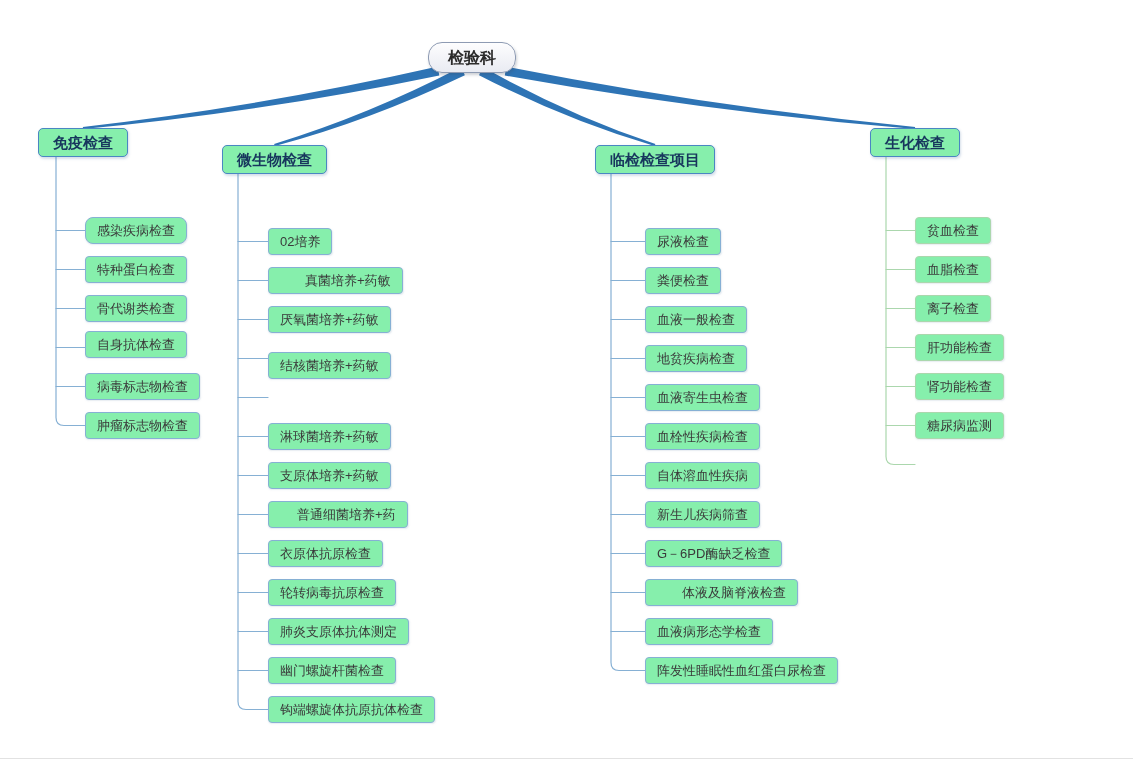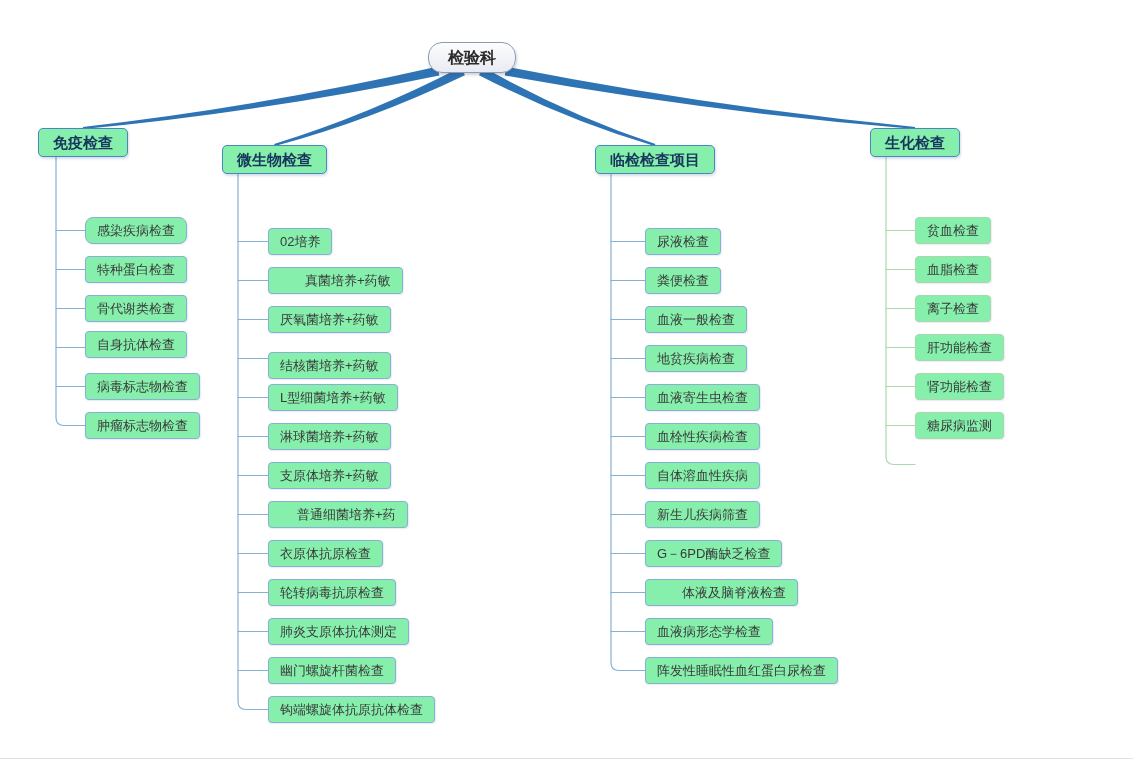--- a/index.html
+++ b/index.html
@@ -124,21 +124,20 @@
     <div class="node child-node" style="left: 85px; top: 256px; border-color: rgb(134, 176, 212);">特种蛋白检查</div>
     <div class="node child-node" style="left: 85px; top: 295px; border-color: rgb(134, 176, 212);">骨代谢类检查</div>
     <div class="node child-node" style="left: 85px; top: 331px; border-color: rgb(134, 176, 212);">自身抗体检查</div>
     <div class="node child-node" style="left: 85px; top: 373px; border-color: rgb(134, 176, 212);">病毒标志物检查</div>
     <div class="node child-node" style="left: 85px; top: 412px; border-color: rgb(134, 176, 212);">肿瘤标志物检查</div>
     <div class="node branch-header" style="left: 222px; top: 145px; border-color: rgb(74, 134, 194);">微生物检查</div>
     <div class="node child-node" style="left: 268px; top: 228px; border-color: rgb(134, 176, 212);">02培养</div>
     <div class="node child-node" style="left: 268px; top: 267px; border-color: rgb(134, 176, 212); padding-left: 36px;">真菌培养+药敏</div>
     <div class="node child-node" style="left: 268px; top: 306px; border-color: rgb(134, 176, 212);">厌氧菌培养+药敏</div>
     <div class="node child-node" style="left: 268px; top: 345px; border-color: rgb(134, 176, 212); margin-top: 7px;">结核菌培养+药敏</div>
-    <div class="node child-node" style="left: 268px; top: 384px; border-color: rgb(134, 176, 212);">L型细菌培养+药敏</div>
     <div class="node child-node" style="left: 268px; top: 423px; border-color: rgb(134, 176, 212);">淋球菌培养+药敏</div>
     <div class="node child-node" style="left: 268px; top: 462px; border-color: rgb(134, 176, 212);">支原体培养+药敏</div>
     <div class="node child-node" style="left: 268px; top: 501px; border-color: rgb(134, 176, 212); padding-left: 28px;">普通细菌培养+药</div>
     <div class="node child-node" style="left: 268px; top: 540px; border-color: rgb(134, 176, 212);">衣原体抗原检查</div>
     <div class="node child-node" style="left: 268px; top: 579px; border-color: rgb(134, 176, 212);">轮转病毒抗原检查</div>
     <div class="node child-node" style="left: 268px; top: 618px; border-color: rgb(134, 176, 212);">肺炎支原体抗体测定</div>
     <div class="node child-node" style="left: 268px; top: 657px; border-color: rgb(134, 176, 212);">幽门螺旋杆菌检查</div>
     <div class="node child-node" style="left: 268px; top: 696px; border-color: rgb(134, 176, 212);">钩端螺旋体抗原抗体检查</div>
     <div class="node branch-header" style="left: 595px; top: 145px; border-color: rgb(74, 134, 194);">临检检查项目</div>
     <div class="node child-node" style="left: 645px; top: 228px; border-color: rgb(134, 176, 212);">尿液检查</div>

